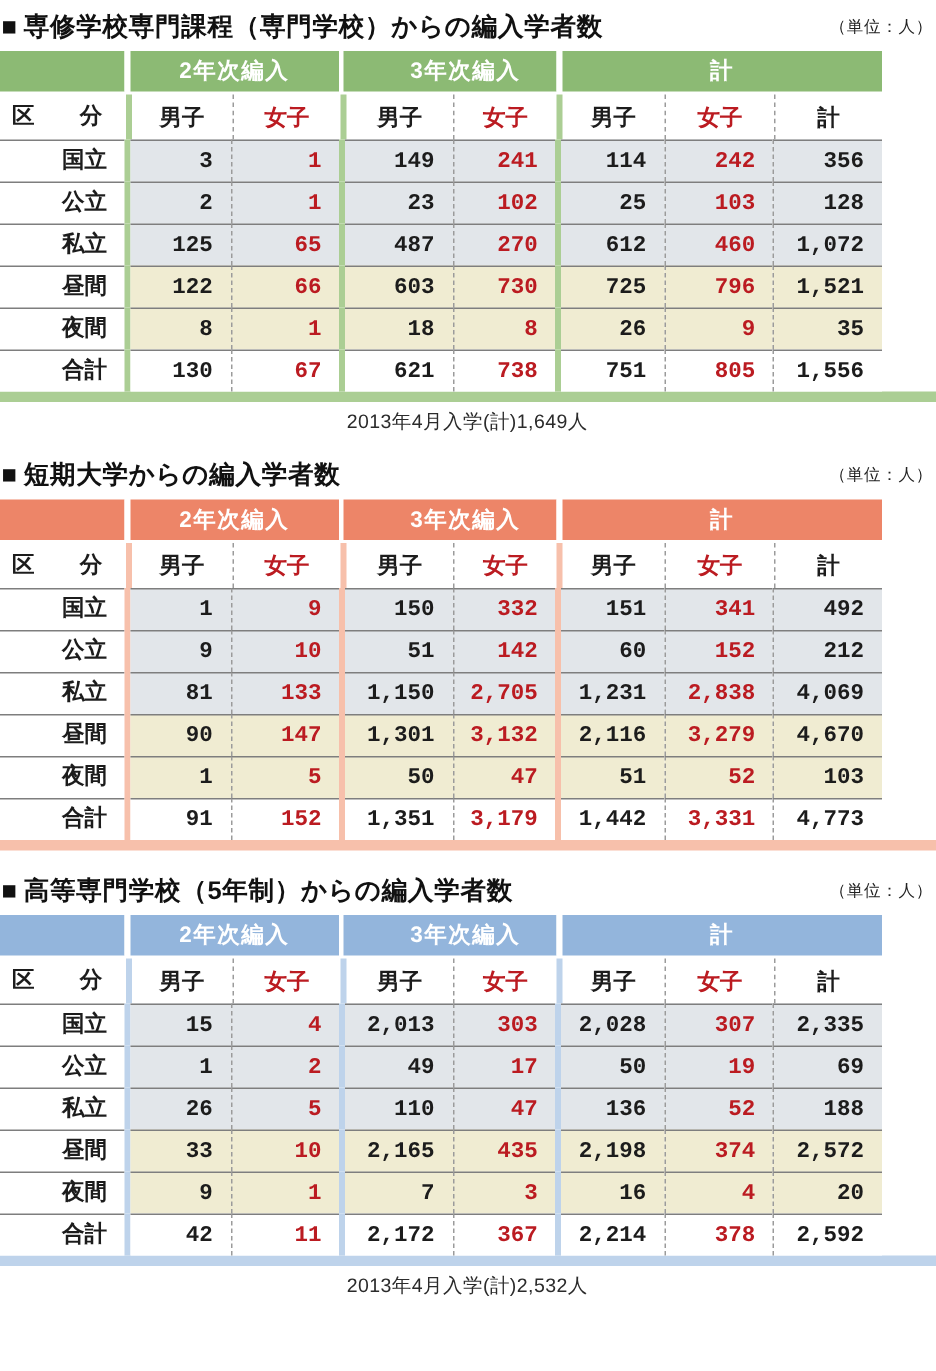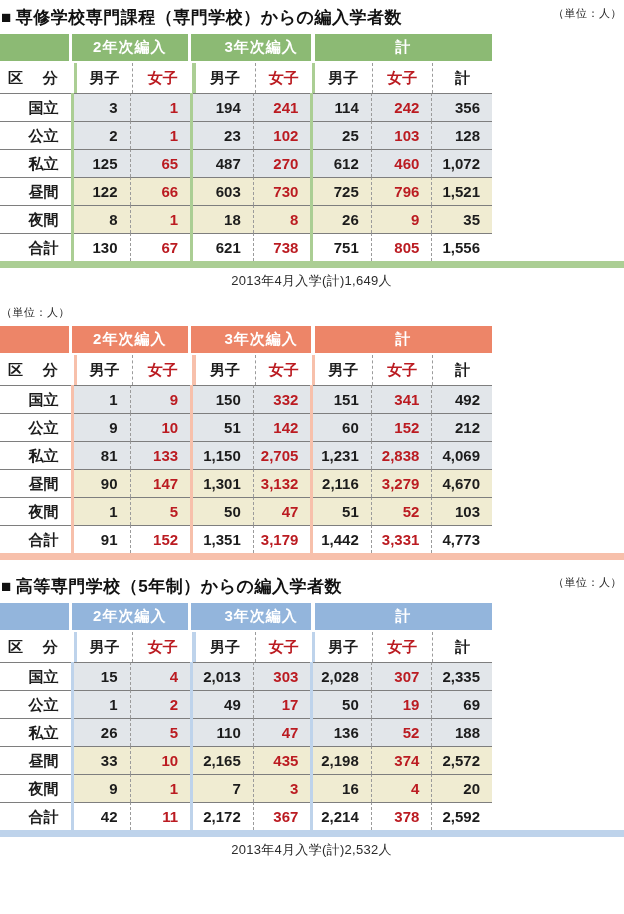--- a/index.html
+++ b/index.html
@@ -7,47 +7,47 @@
   body {
     width:624px; height:914px;
     font-family:"Liberation Sans","DejaVu Sans",sans-serif;
     color:#1c1c1c;
     overflow:hidden;
   }
   .page { padding-top:6px; }
   .table-section { margin-bottom:0; }
   .table-section + .table-section { margin-top:15px; }
 
-  .title-row { display:flex; justify-content:space-between; align-items:flex-start; padding:0 2px 5px 1px; }
+  .title-row { display:flex; justify-content:space-between; align-items:center; padding:0 2px 5px 1px; }
   .table-title { font-size:17px; font-weight:bold; letter-spacing:0.5px; color:#111; }
   .title-bullet { margin-right:4px; }
   .unit-label { font-size:11px; color:#222; padding-bottom:1px; letter-spacing:0.5px; }
 
-  .t-row { display:flex; width:492px; }
+  .t-row { display:flex; width:588px; }
 
   
   .w-label{width:88px;} .w-sep{width:4px;}
   .w-m1{width:71px;} .w-f1{width:77px;}
   .w-m2{width:76px;} .w-f2{width:73px;}
   .w-m3{width:73px;} .w-f3{width:77px;} .w-tot{width:77px;}
   .w-g1{width:148px;} .w-g2{width:149px;padding-left:20px;} .w-g3{width:227px;}
 
   
   .h1 { height:27px; margin-bottom:2px; }
   .h1 .gcell { background:var(--accent); color:#ffffff; font-size:15px; font-weight:bold;
                display:flex; align-items:center; justify-content:center; letter-spacing:1px; }
   .h1 .sep { background:#ffffff; }
 
   
   .h2 { height:30px; background:#ffffff; }
   .h2 .cell { font-size:15px; font-weight:bold; display:flex; align-items:center; justify-content:center; }
   .h2 .sep { background:var(--light); }
 
   
-  .d { height:28px; }
+  .d { height:28px;font-family:Liberation Mono, monospace; }
   .d .cell { border-top:1px solid #7e7e7e; font-size:15px; font-weight:bold;
              display:flex; align-items:center; justify-content:flex-end; padding-right:12px;
              font-variant-numeric:tabular-nums; }
   .d .sep { background:var(--light); }
   .bg-gray  .cell { background:#e2e6ea; }
   .bg-cream .cell { background:#f0ecd2; }
   .bg-white .cell { background:#ffffff; }
 
   
   .label-cell { display:block; text-align:justify; text-align-last:justify;
@@ -91,21 +91,21 @@
         <div class="cell w-m3">男子</div>
         <div class="cell w-f3 dashL red">女子</div>
         <div class="cell w-tot dashL">計</div>
       </div>
       <div class="t-row d bg-gray">
         <div class="cell label-cell w-label">国立</div>
         <div class="sep w-sep"></div>
         <div class="cell w-m1">3</div>
         <div class="cell w-f1 dashL red">1</div>
         <div class="sep w-sep"></div>
-        <div class="cell w-m2">194</div>
+        <div class="cell w-m2">149</div>
         <div class="cell w-f2 dashL red">241</div>
         <div class="sep w-sep"></div>
         <div class="cell w-m3">114</div>
         <div class="cell w-f3 dashL red">242</div>
         <div class="cell w-tot dashL">356</div>
       </div>
       <div class="t-row d bg-gray">
         <div class="cell label-cell w-label">公立</div>
         <div class="sep w-sep"></div>
         <div class="cell w-m1">2</div>
@@ -168,20 +168,21 @@
         <div class="sep w-sep"></div>
         <div class="cell w-m3">751</div>
         <div class="cell w-f3 dashL red">805</div>
         <div class="cell w-tot dashL">1,556</div>
       </div>
       <div class="bottom-bar"></div>
       <div class="table-footer">2013年4月入学(計)1,649人</div>
     </section>
     <section class="table-section" style="--accent: #ed8568; --light: #f7c0ab;">
       <div class="title-row">
+        <h2 class="table-title"><span class="title-bullet">■</span><span>短期大学からの編入学者数</span></h2>
         <div class="unit-label">（単位：人）</div>
       </div>
       <div class="t-row h1">
         <div class="gcell w-label"></div>
         <div class="sep w-sep"></div>
         <div class="gcell w-g1">2年次編入</div>
         <div class="sep w-sep"></div>
         <div class="gcell w-g2">3年次編入</div>
         <div class="sep w-sep"></div>
         <div class="gcell w-g3">計</div>

